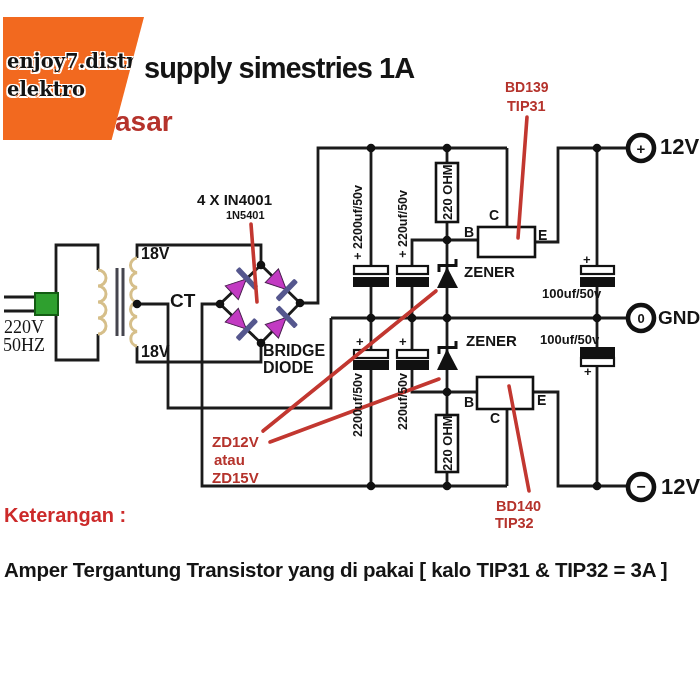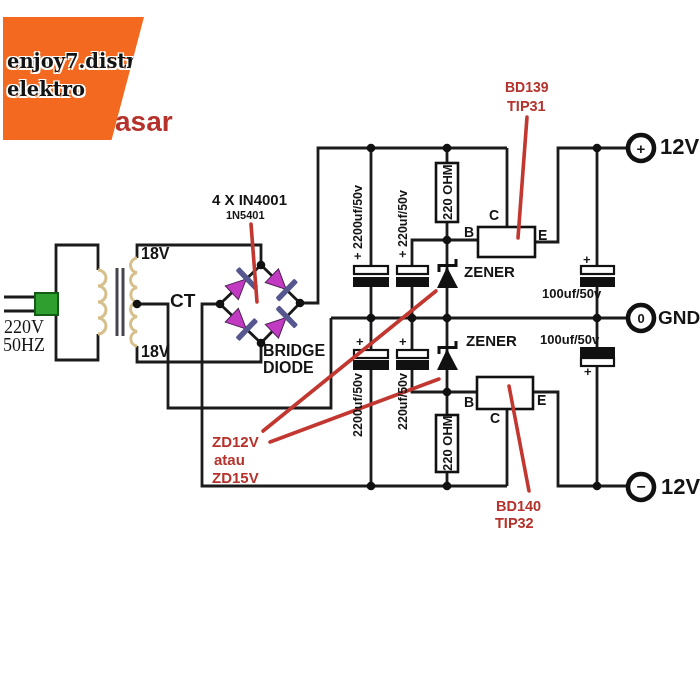--- a/index.html
+++ b/index.html
@@ -142,29 +142,30 @@
       <path d="M263,431 L436,291"></path>
       <path d="M270,442 L439,379"></path>
     </g>
   </svg>
 
   <div class="badge">
     <span class="bl" style="left:4px;top:33px;">enjoy7.distro</span>
     <span class="bl" style="left:4px;top:61px;">elektro</span>
   </div>
 
+  <div class="lbl" style="left:144px;top:53px;font-size:29px;letter-spacing:-1px;">supply simestries 1A</div>
   <div class="lbl red" style="left:115px;top:107px;font-size:28px;text-align:center;">asar</div>
 
   <div class="lbl serif" style="left:4px;top:318px;font-size:18px;">220V</div>
   <div class="lbl serif" style="left:3px;top:336px;font-size:18px;">50HZ</div>
   <div class="lbl" style="left:141px;top:246px;font-size:16px;">18V</div>
   <div class="lbl" style="left:170px;top:291px;font-size:19px;">CT</div>
   <div class="lbl" style="left:141px;top:344px;font-size:16px;">18V</div>
 
-  <div class="lbl" style="left:197px;top:192px;font-size:15px;margin-left:15px;">4 X IN4001</div>
+  <div class="lbl" style="left:197px;top:192px;font-size:15px;">4 X IN4001</div>
   <div class="lbl" style="left:226px;top:210px;font-size:11px;">1N5401</div>
   <div class="lbl" style="left:263px;top:343px;font-size:16px;">BRIDGE</div>
   <div class="lbl" style="left:263px;top:360px;font-size:16px;">DIODE</div>
 
   <div class="vlabel" style="left:351px;top:185px;">+ 2200uf/50v</div>
   <div class="vlabel" style="left:396px;top:190px;">+ 220uf/50v</div>
   <div class="vlabel" style="left:351px;top:373px;">2200uf/50v</div>
   <div class="vlabel" style="left:396px;top:373px;">220uf/50v</div>
   <div class="lbl" style="left:542px;top:287px;font-size:13px;">100uf/50v</div>
   <div class="lbl" style="left:540px;top:333px;font-size:13px;">100uf/50v</div>
@@ -194,14 +195,16 @@
   <div class="lbl" style="left:661px;top:475px;font-size:22px;">12V</div>
 
   <div class="lbl red" style="left:505px;top:80px;font-size:14px;">BD139</div>
   <div class="lbl red" style="left:507px;top:99px;font-size:14.5px;">TIP31</div>
   <div class="lbl red" style="left:496px;top:499px;font-size:14.5px;">BD140</div>
   <div class="lbl red" style="left:495px;top:516px;font-size:14.5px;">TIP32</div>
   <div class="lbl red" style="left:212px;top:434px;font-size:15px;text-align:center;">ZD12V</div>
   <div class="lbl red" style="left:214px;top:452px;font-size:15px;">atau</div>
   <div class="lbl red" style="left:212px;top:470px;font-size:15px;">ZD15V</div>
 
+  <div class="lbl" style="left:4px;top:505px;font-size:20px;color:#cc2a2a;">Keterangan :</div>
+  <div class="lbl" style="left:4px;top:559px;font-size:20.5px;letter-spacing:-0.3px;">Amper Tergantung Transistor yang di pakai [ kalo TIP31 &amp; TIP32 = 3A ]</div>
 
 </div>
 
 </body></html>

